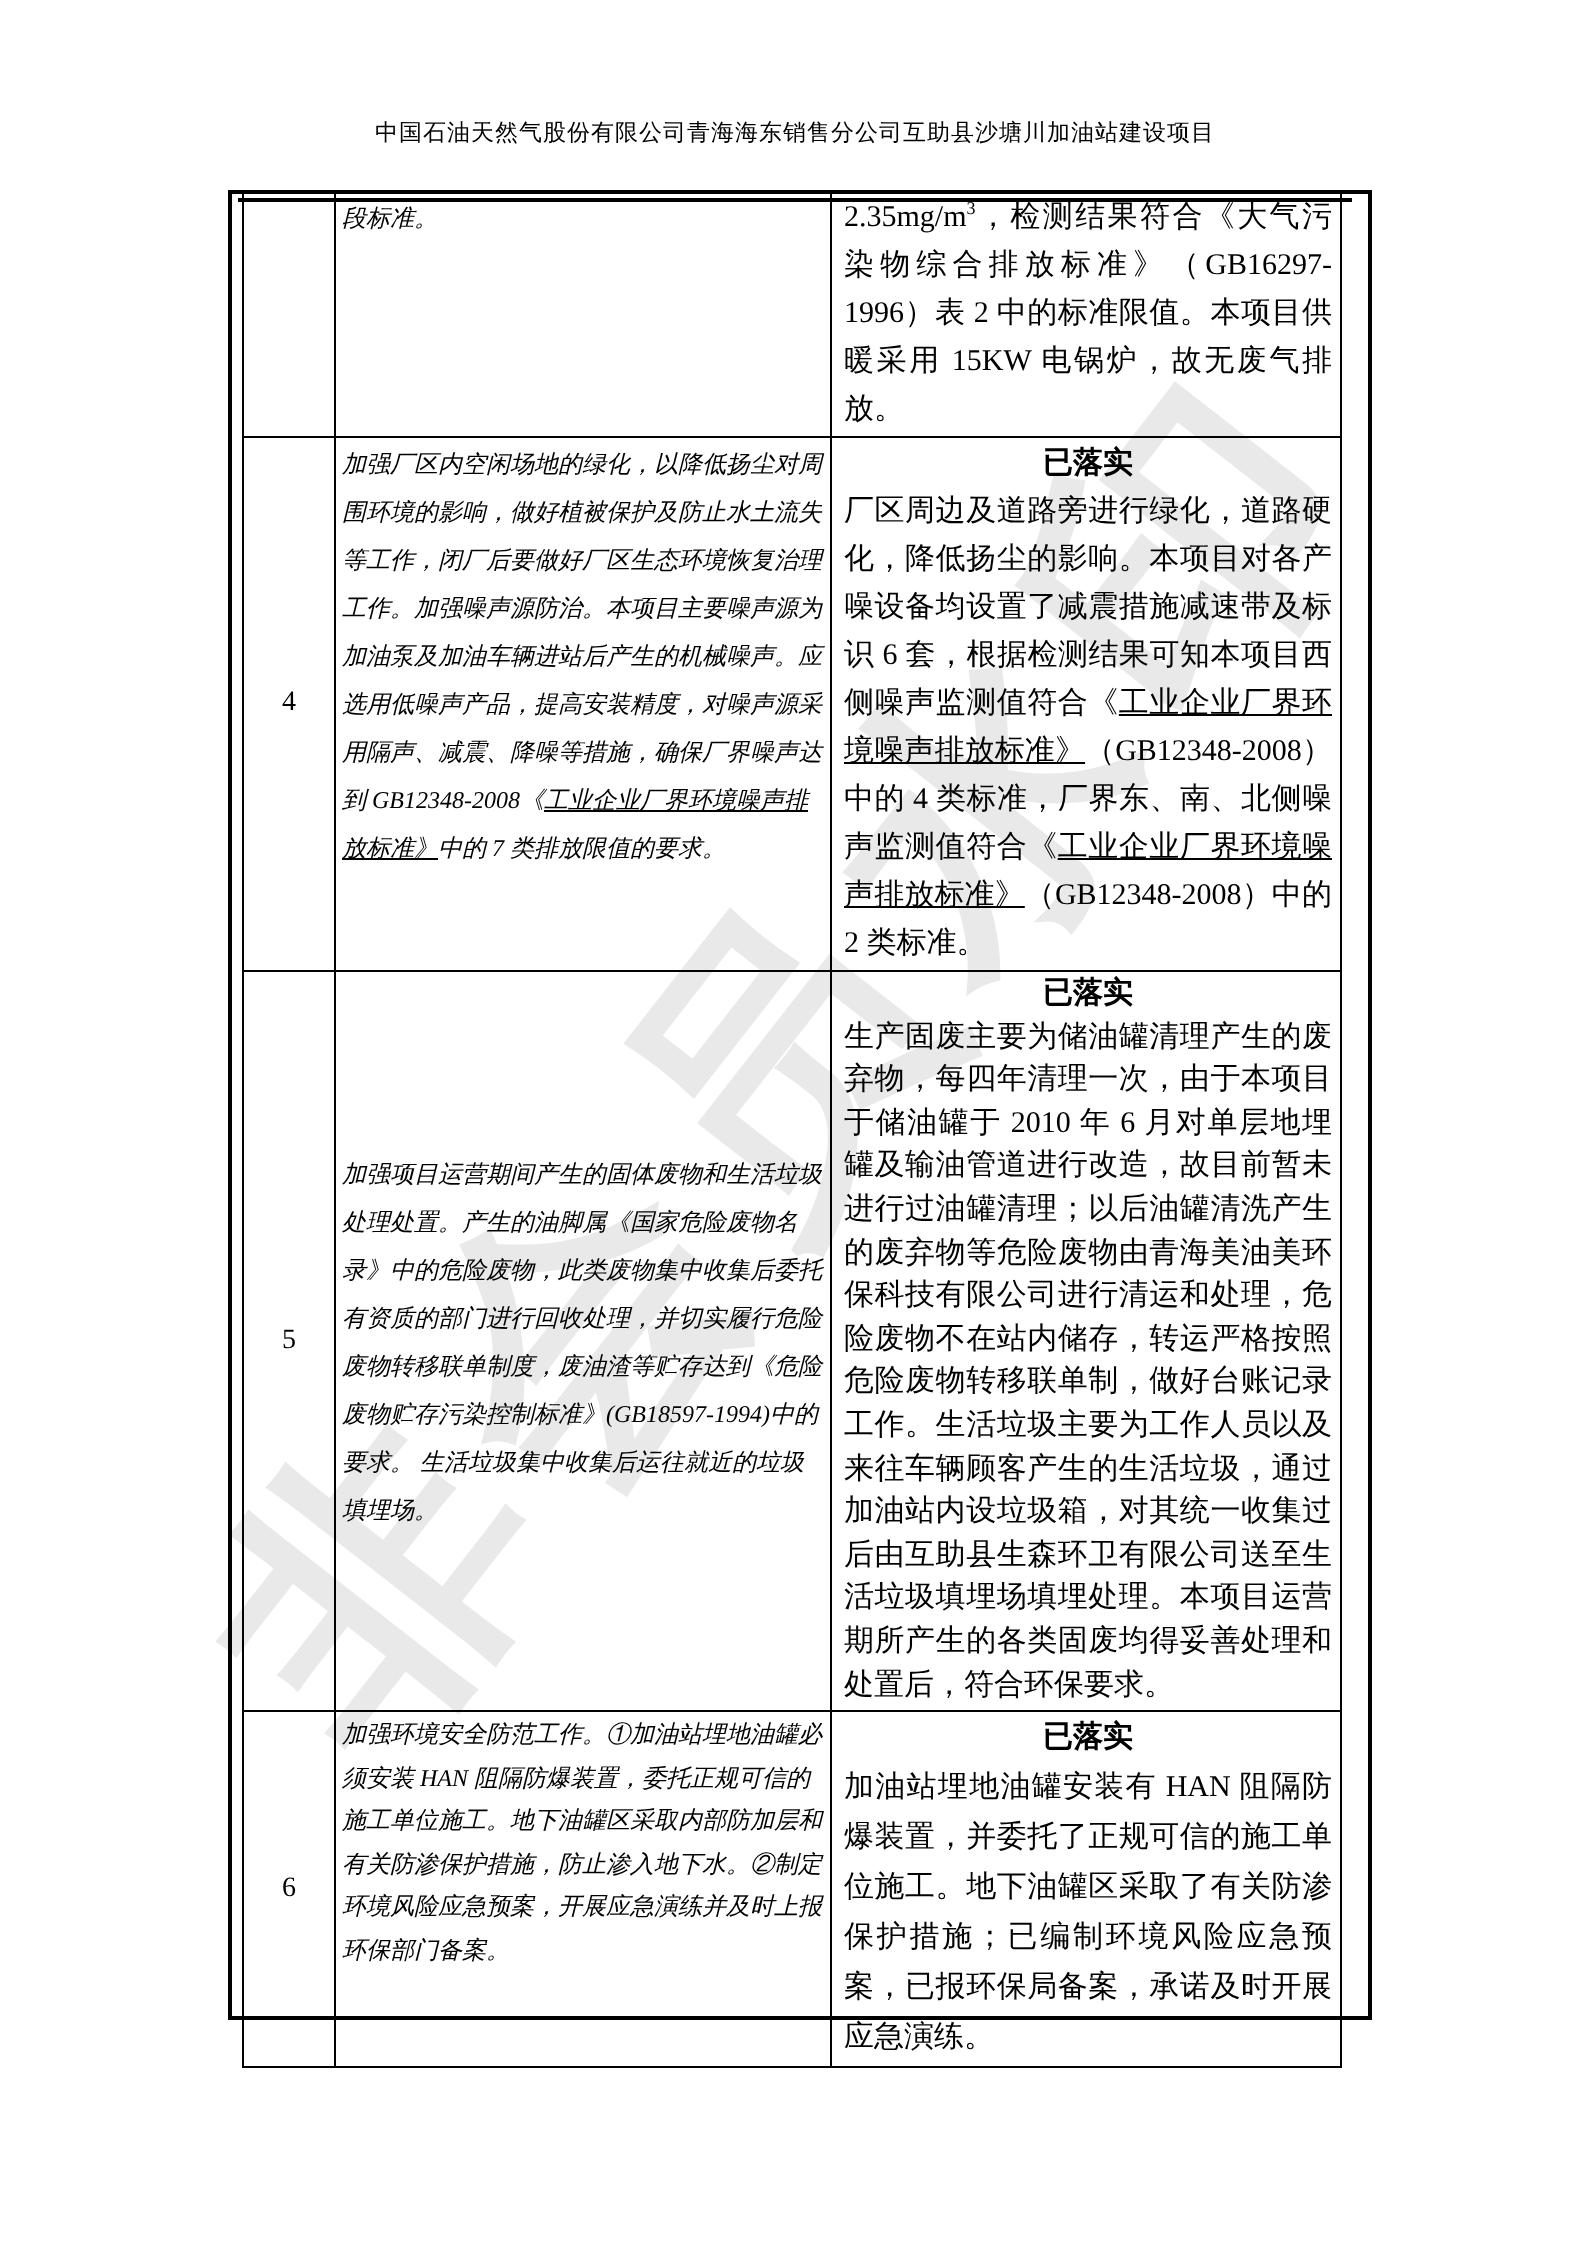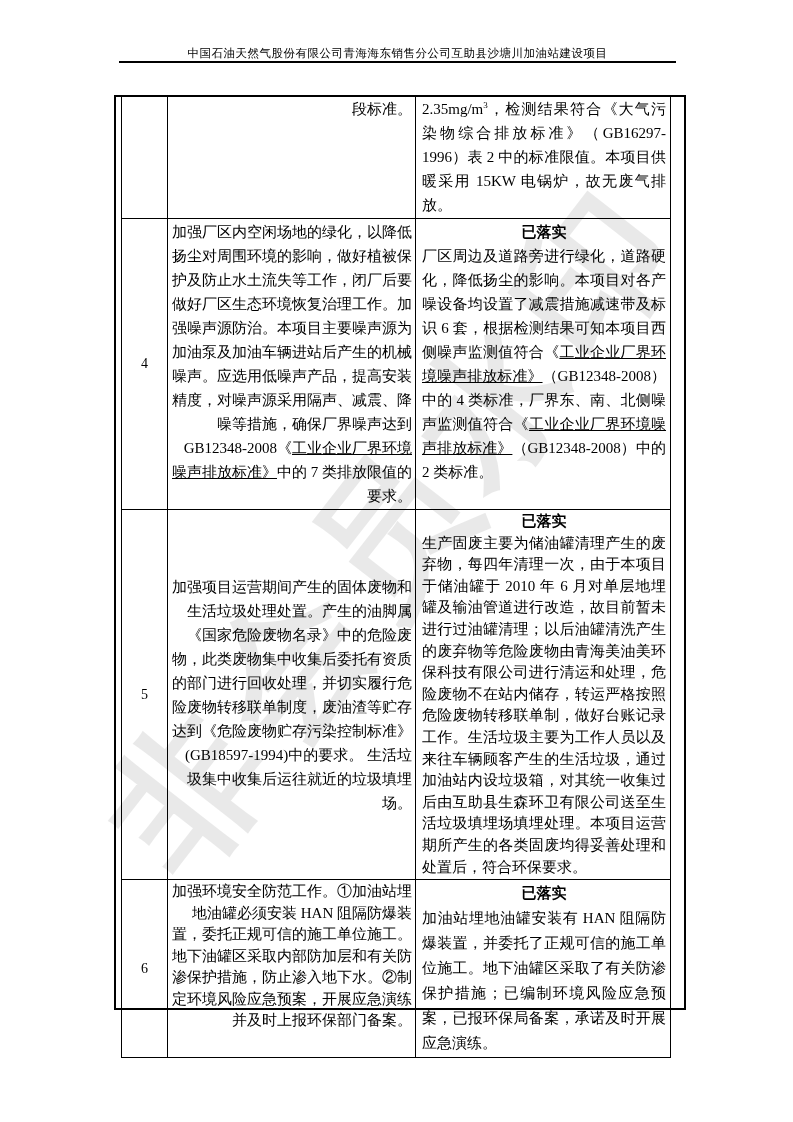--- a/index.html
+++ b/index.html
@@ -8,38 +8,38 @@
     font-family:"Liberation Serif","DejaVu Serif",serif;color:#000;overflow:hidden;
   }
   .watermark{
     position:absolute;left:50%;top:530px;z-index:1;
     transform:translate(-50%,-50%) rotate(-52deg);
     font-family:"DejaVu Sans","Liberation Sans",sans-serif;font-weight:bold;
     font-size:150px;letter-spacing:14px;white-space:nowrap;
     color:rgba(0,0,0,0.085);pointer-events:none;
   }
   .header{
-    position:absolute;top:46px;left:119px;width:557px;z-index:2;
+    position:absolute;top:60px;left:119px;width:557px;z-index:2;
     text-align:center;font-size:11.5px;line-height:15px;letter-spacing:0.5px;
-    padding-bottom:0;border-bottom:2px solid #000;
+    padding-bottom:24px;border-bottom:2px solid #000;
   }
   .outer-box{
     position:absolute;left:114px;top:95px;width:572px;height:915px;
     border:2px solid #000;box-sizing:border-box;z-index:2;background:transparent;
   }
   table.main{
     position:absolute;left:121px;top:95px;width:549px;z-index:3;
     border-collapse:collapse;table-layout:fixed;background:transparent;
   }
   table.main td{
     border:1px solid #000;vertical-align:top;box-sizing:border-box;
     overflow:hidden;padding:1px 3px;
   }
   .col-num{width:46px;text-align:center;vertical-align:middle !important;font-size:14px;}
-  .col-measure{width:248px;text-align:right;font-size:15px;line-height:24px;}
+  .col-measure{width:248px;text-align:left;font-size:12px;line-height:24px;font-style:italic;}
   .col-impl{width:255px;text-align:justify;font-size:15px;line-height:24px;padding:1px 4px 1px 6px !important;}
   tr.r0{height:110px;}
   tr.r1{height:240px;}
   tr.r2{height:348px;}
   tr.r3{height:151px;}
   tr.r2 .col-measure{vertical-align:middle;}
   tr.r2 .col-impl{line-height:21.6px;}
   tr.r3 .col-measure{line-height:21.5px;}
   tr.r3 .col-impl{line-height:25px;}
   .impl-title{font-weight:bold;text-align:center;}

